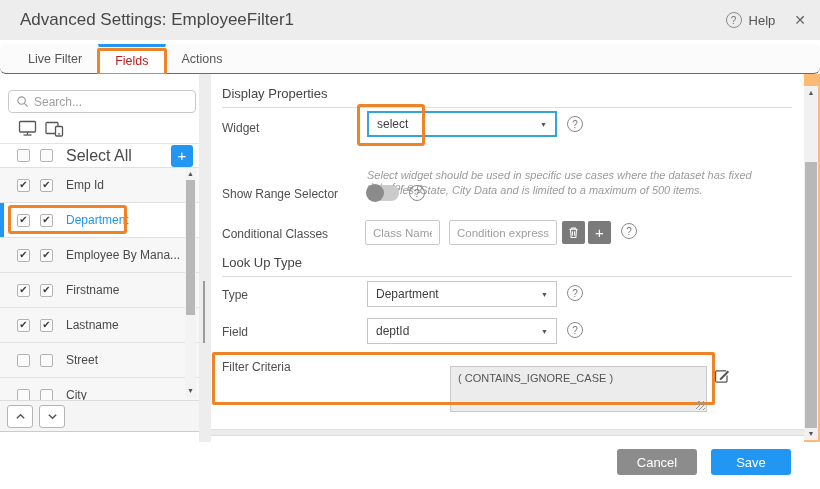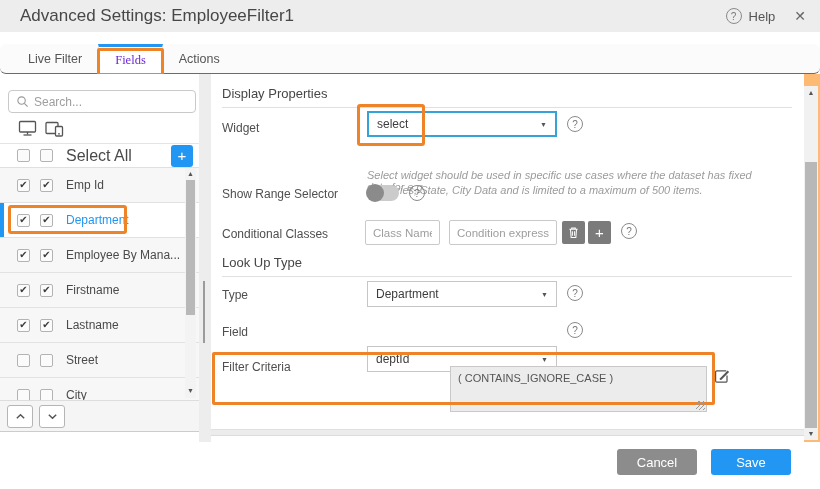--- a/index.html
+++ b/index.html
@@ -1,38 +1,38 @@
 <!DOCTYPE html>
 <html style="--highlight-orange: #ef8327; --accent-blue: #2196f3; --focus-border-blue: #35a3d7;"><head>
 <meta charset="utf-8">
 <style>
   * { margin:0; padding:0; box-sizing:border-box; }
   html,body { background:#fff; }
   body { font-family:"Liberation Sans", sans-serif; color:#4a4a4a; }
   .dialog { position:relative; width:820px; height:489px; background:#fff; overflow:hidden; }
 
   
-  .hdr { position:absolute; left:0; top:0; width:820px; height:32px; background:#ededed;
+  .hdr { position:absolute; left:0; top:0; width:820px; height:40px; background:#ededed;
          display:flex; align-items:center; padding:0 14px 0 20px; }
   .hdr-title { font-size:17px; font-weight:500; color:#474747; }
   .hdr-right { margin-left:auto; display:flex; align-items:center; gap:7px; }
   .q-circle { display:inline-flex; align-items:center; justify-content:center;
               width:16px; height:16px; border:1px solid #8a8a8a; border-radius:50%;
               font-size:10px; color:#777; background:transparent; }
   .hdr-help-label { font-size:13px; color:#555; }
   .hdr-close { font-size:14px; color:#666; margin-left:12px; cursor:pointer; }
 
   
   .tabbar { position:absolute; left:0; top:44px; width:820px; height:30px; background:#fbfbfb;
             border-bottom:1px solid #6b6b6b; display:flex; align-items:stretch; padding-left:12px;border-radius:6px; }
   .tab { position:relative; display:flex; align-items:center; padding:0 16px; font-size:12.5px;
          color:#555; cursor:pointer; }
   .tab.active { background:#fff; border-top:3px solid var(--accent-blue,#2196f3);
                 border-left:1px solid #e2e2e2; border-right:1px solid #e2e2e2;
-                margin-bottom:-1px; color:#6d28d9;font-family:Liberation Serif, serif; }
+                margin-bottom:-1px; color:#b91c1c; }
   .tab-annot { position:absolute; left:-2px; right:-2px; top:1px; bottom:-2px;
                border:3px solid var(--highlight-orange,#ef8327); border-radius:2px; pointer-events:none; }
 
   
   .bdy { position:absolute; left:0; top:74px; width:820px; height:368px; background:#fdba74; }
 
   
   .sidebar { position:absolute; left:0; top:0; width:199px; height:368px; background:#fff; }
   .search-box { position:absolute; left:8px; top:16px; width:188px; height:23px;
                 border:1px solid #c9c9c9; border-radius:4px; background:#fff;
@@ -280,21 +280,21 @@
       <div class="section-heading" style="top:181px;">Look Up Type</div>
 
       <div class="flabel" style="top:214px;">Type</div>
       <div class="selectbox" style="top:207px;">
         <span>Department</span>
         <span class="dd-arrow">▼</span>
       </div>
       <span class="q-circle help-pos" style="left:356px; top:211px;">?</span>
 
       <div class="flabel" style="top:251px;">Field</div>
-      <div class="selectbox" style="top:244px;margin-top:28px;">
+      <div class="selectbox" style="top:244px;">
         <span>deptId</span>
         <span class="dd-arrow">▼</span>
       </div>
       <span class="q-circle help-pos" style="left:356px; top:248px;">?</span>
 
       <div class="fc-annot"></div>
       <div class="flabel" style="top:286px;">Filter Criteria</div>
       <textarea class="fc-area" readonly="" style="">( CONTAINS_IGNORE_CASE )</textarea>
       <div class="fc-grip"></div>
       <span class="edit-btn">

